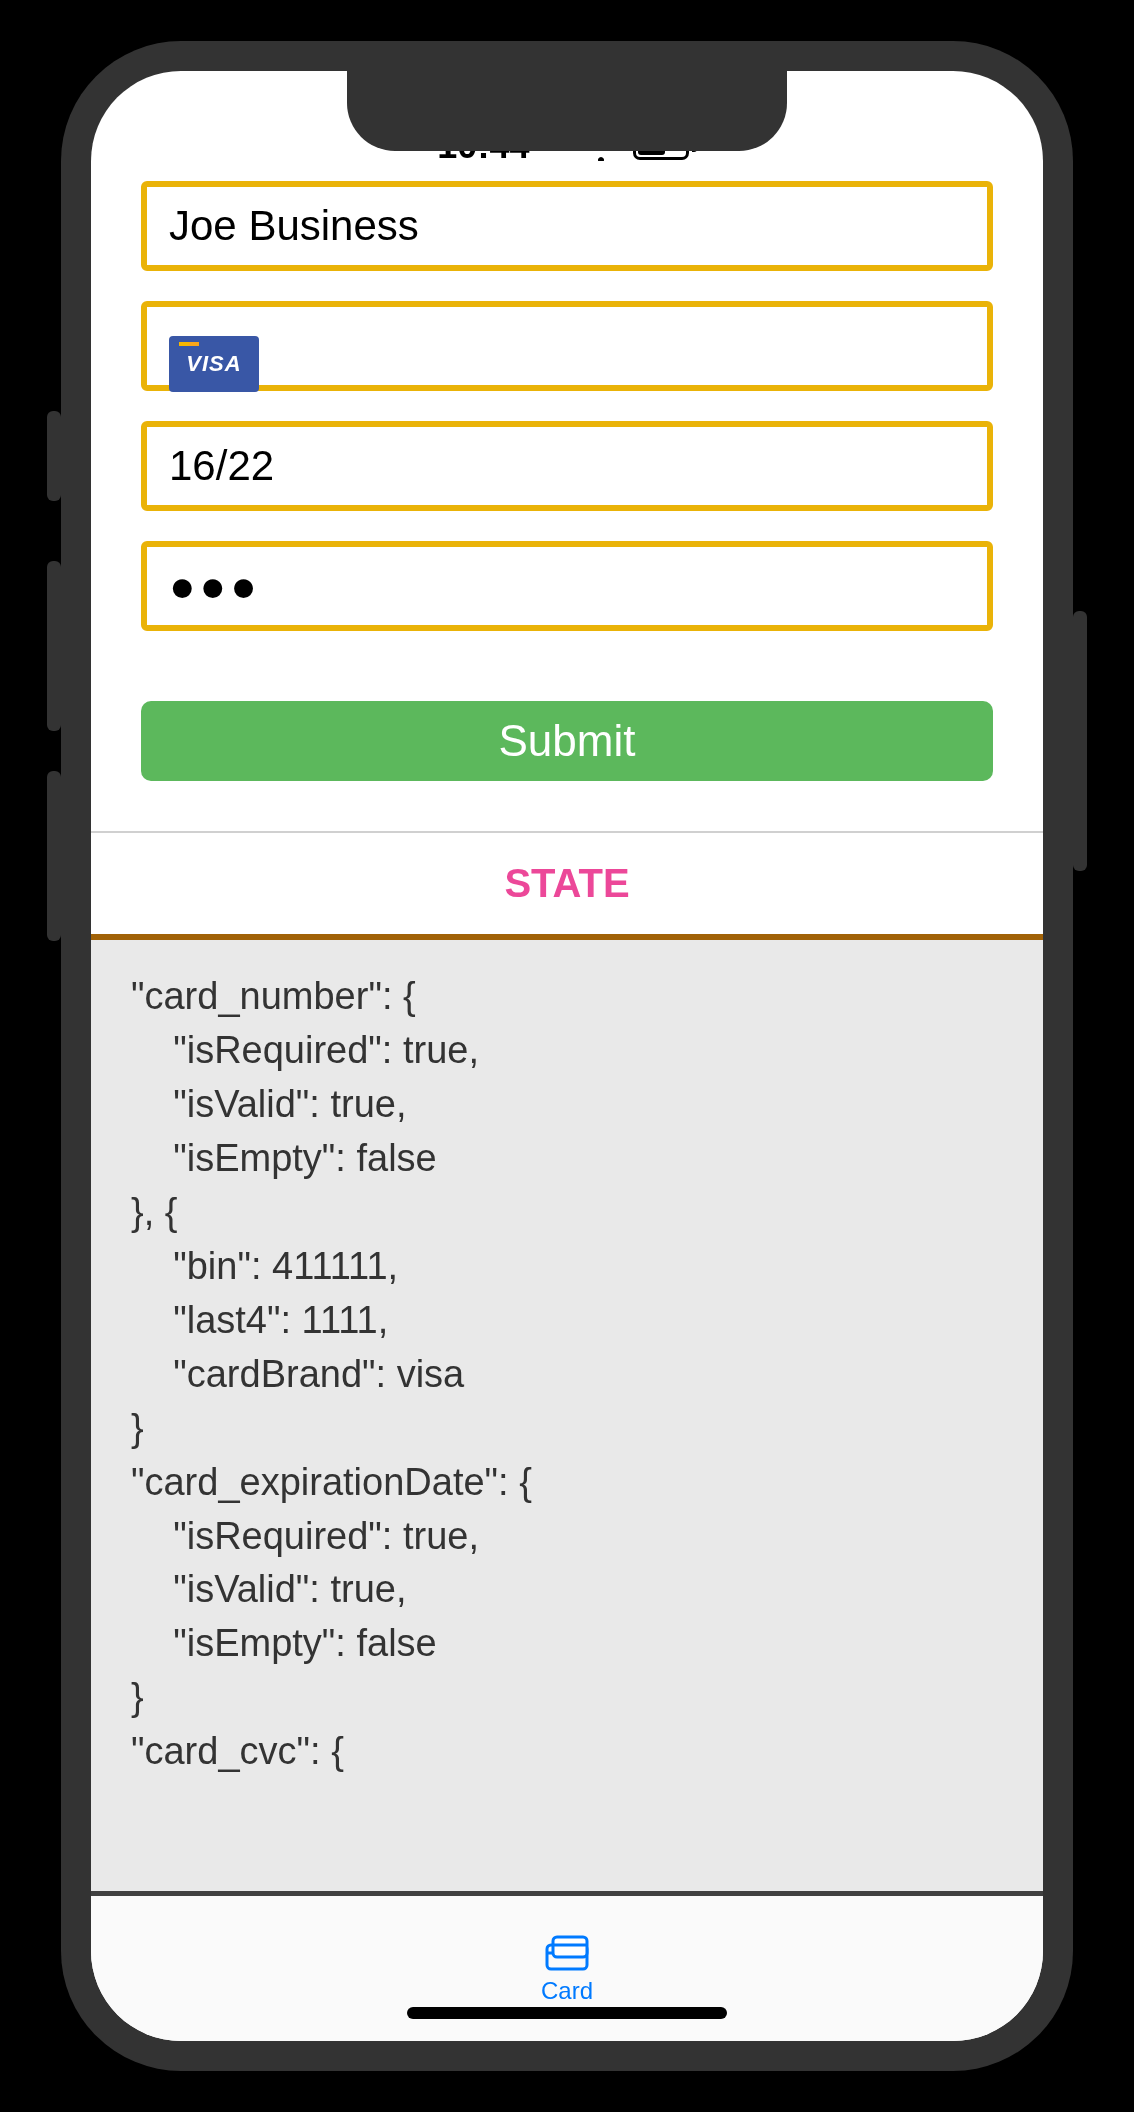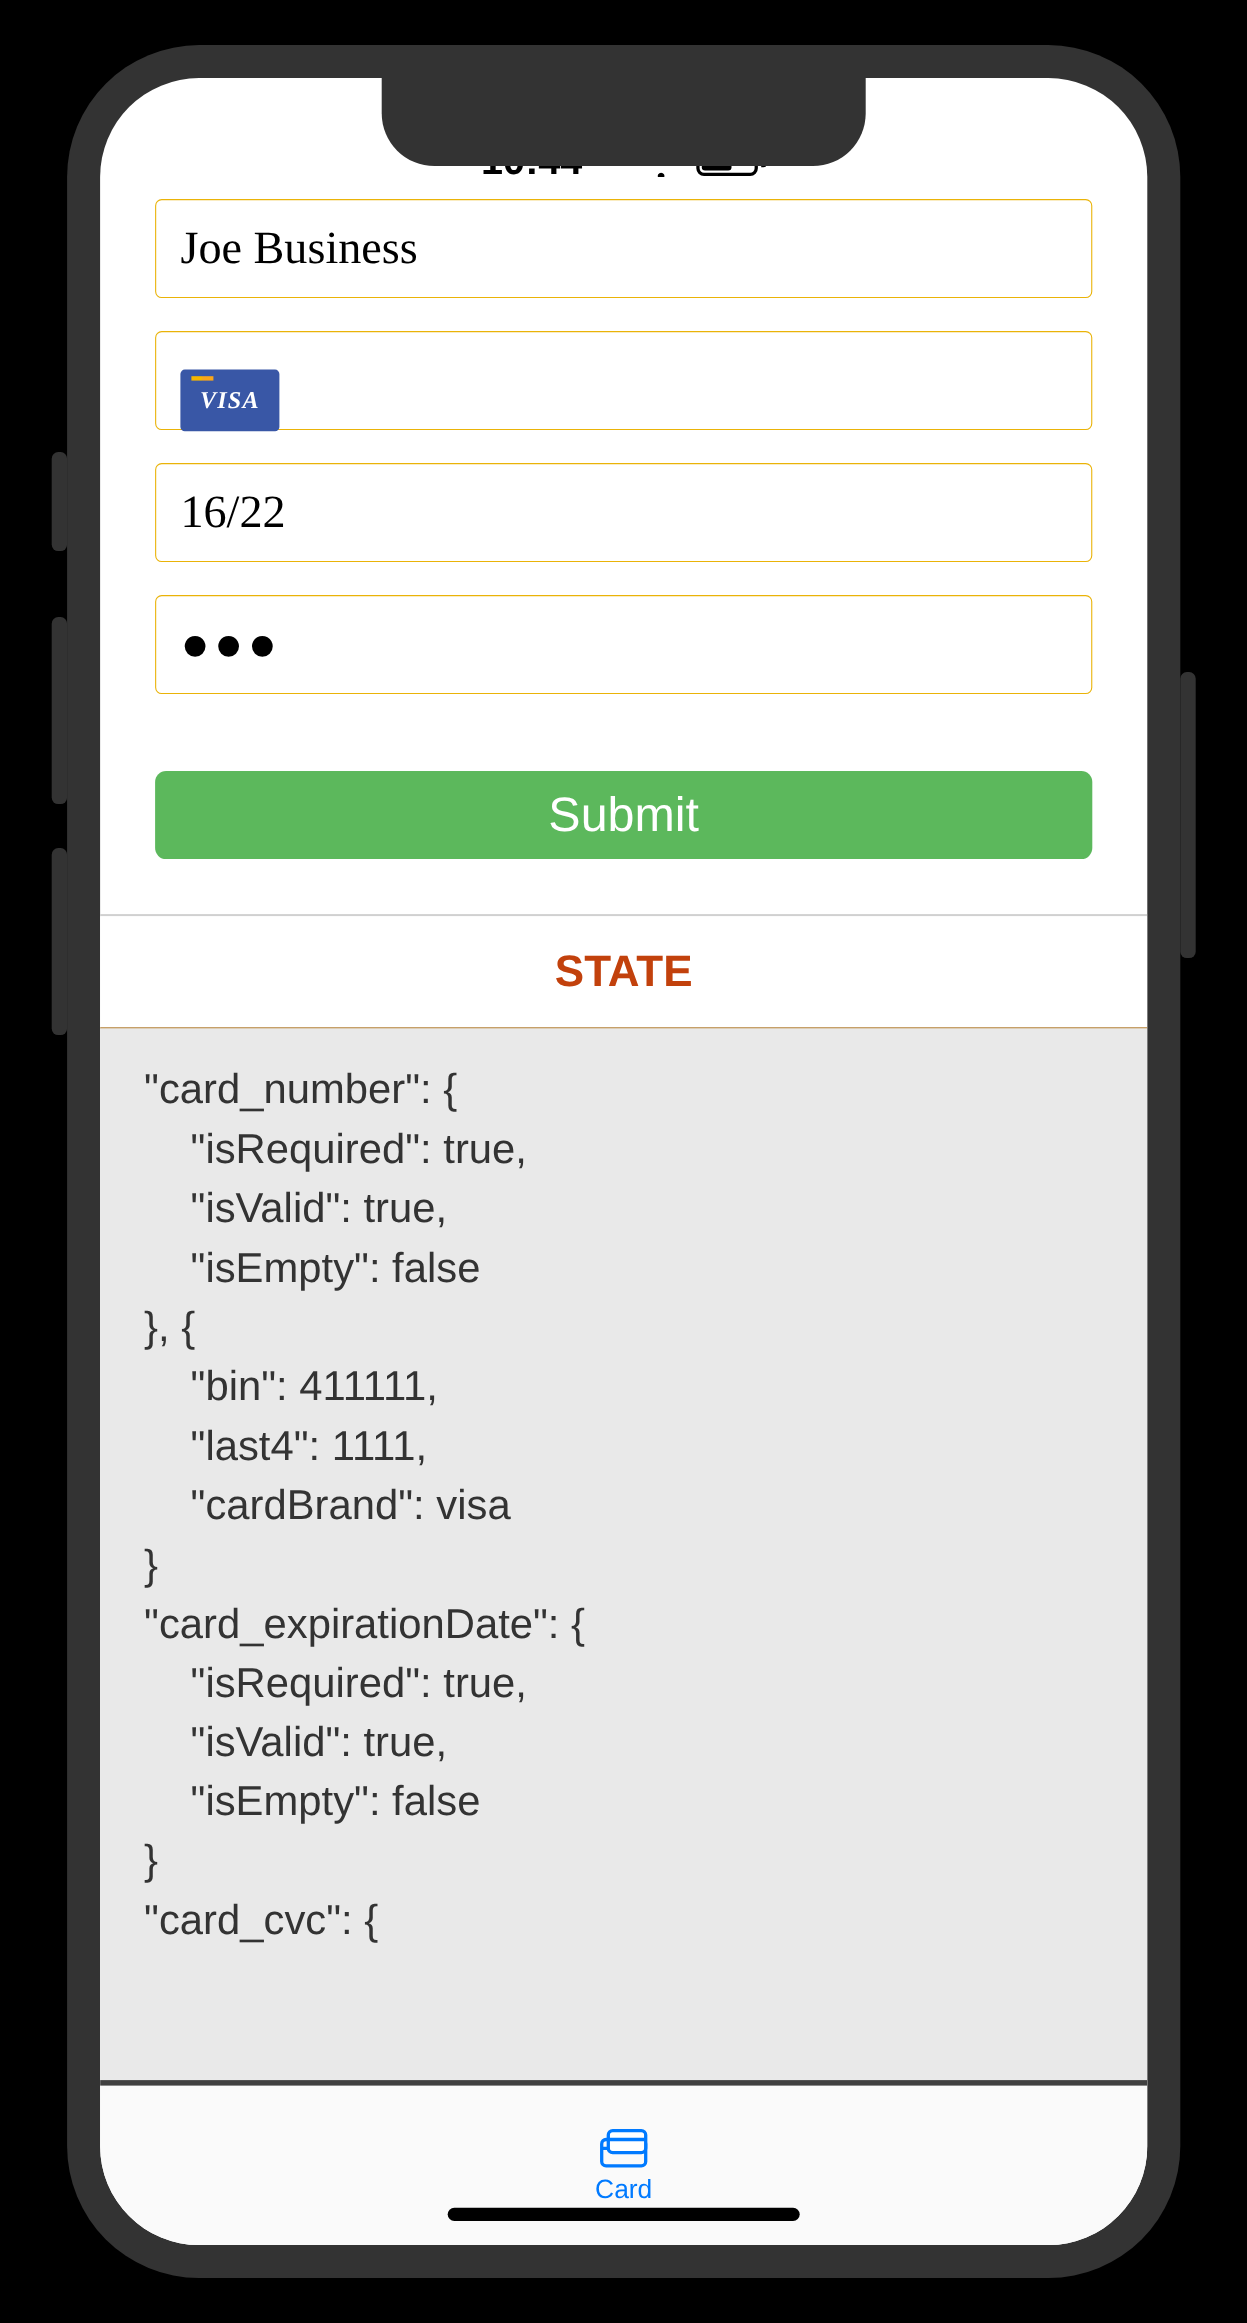--- a/index.html
+++ b/index.html
@@ -88,31 +88,30 @@
     font-weight: 400;
     color: #000;
     padding: 40px 0 50px;
   }
 
   
   .form {
     padding: 0 50px;
   }
   .field {
-    border: 1px solid #eab308;
+    border: 6px solid #eab308;
     border-radius: 6px;
     height: 90px;
     margin-bottom: 30px;
     display: flex;
     align-items: center;
     padding: 0 22px;
     font-size: 42px;
     color: #000;
     position: relative;
-    font-family: Liberation Serif, serif;
   }
   .field-value { flex: 1; white-space:nowrap; overflow:hidden; }
   .card-brand {
     width: 90px; height: 56px;
     background: #3957a6;
     border-radius: 4px;
     display:flex; align-items:center; justify-content:center;
     color: #fff; font-weight:700; font-size: 22px; font-style: italic;
     letter-spacing: 1px;
     position: relative;
@@ -134,24 +133,24 @@
     font-size: 44px;
     font-weight: 400;
   }
 
   .divider { height: 2px; background: #d0d0d0; margin-top: 50px; }
 
   .state-header {
     text-align:center;
     font-size: 40px;
     font-weight: 700;
-    color: #c2410c;
+    color: #ec4899;
     padding: 28px 0;
     background: #fff;
-    border-bottom: 1px solid #a16207;
+    border-bottom: 6px solid #a16207;
   }
 
   .state-body {
     background: #e9e9e9;
     font-family: -apple-system, "Helvetica Neue", Helvetica, Arial, sans-serif;
     font-size: 38px;
     color: #333;
     padding: 30px 40px 20px;
     line-height: 1.42;
     white-space: pre;

